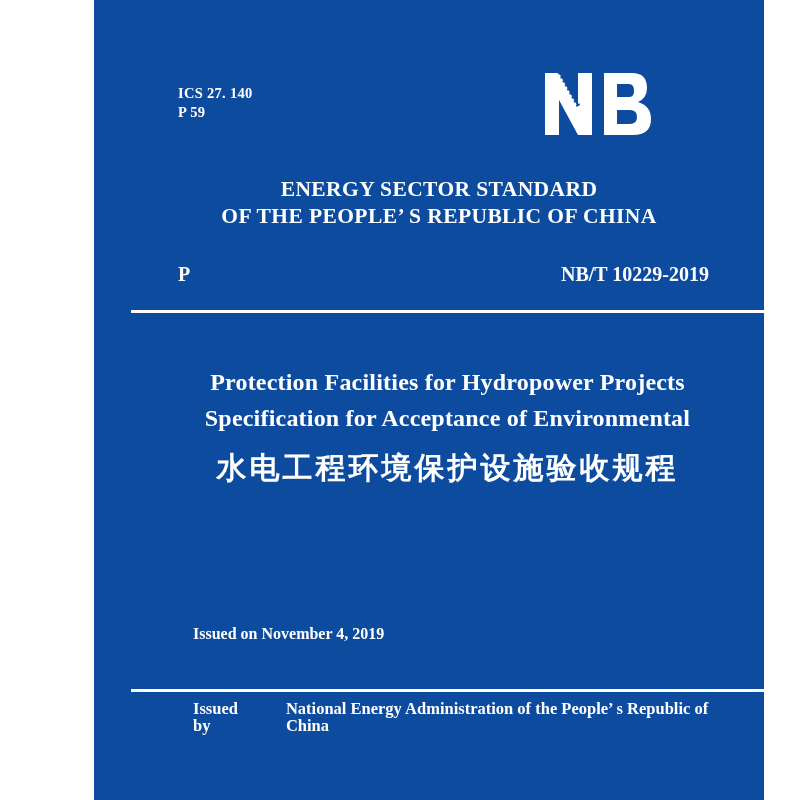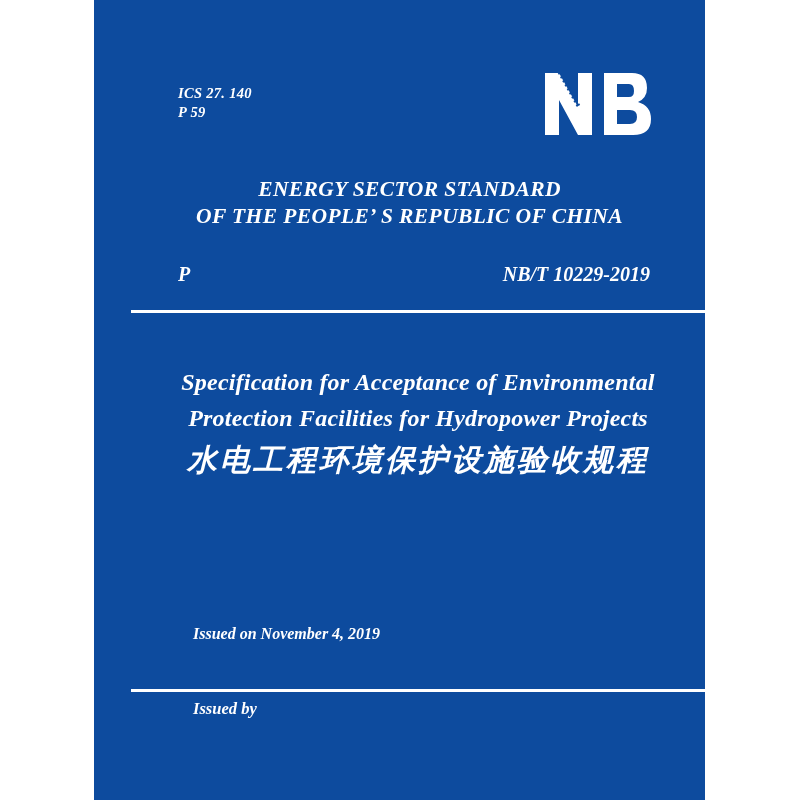--- a/index.html
+++ b/index.html
@@ -6,24 +6,23 @@
   body{
     width:800px;height:800px;
     background:#ffffff;
     position:relative;
     overflow:hidden;
     font-family:"Liberation Serif", serif;
   }
   .cover{
     position:absolute;
     left:94px;top:0;
-    width:611px;height:800px;
+    width:670px;height:800px;
     background:#0d4b9e;
     color:#ffffff;
-    font-style:italic;
   }
   .abs{position:absolute;}
   
   .ics-block{
     left:84px;top:84px;
     font-weight:bold;
     font-size:14.5px;
     line-height:19px;
     letter-spacing:0.3px;
   }
@@ -75,21 +74,21 @@
   .title-en{
     font-weight:bold;
     font-size:24px;
     line-height:36px;
     letter-spacing:0.2px;
   }
   .title-zh{
     font-family:"Liberation Sans", sans-serif;
     font-weight:bold;
     font-size:30px;
-    margin-top:4px;
+    margin-top:12px;
     letter-spacing:3px;
   }
   
   .dates-row{
     left:99px;right:55px;top:625px;
     display:flex;
     justify-content:space-between;
     font-weight:bold;
     font-size:16px;
     line-height:17px;
@@ -129,28 +128,29 @@
   </div>
 
   <div class="abs class-row">
     <span>P</span>
     <span>NB/T 10229-2019</span>
   </div>
 
   <div class="abs rule rule1"></div>
 
   <div class="abs title-block">
+    <div class="title-en">Protection Facilities for Hydropower Projects</div>
     <div class="title-en">Specification for Acceptance of Environmental</div>
-    <div class="title-en">Protection Facilities for Hydropower Projects</div>
     <div class="title-zh">水电工程环境保护设施验收规程</div>
   </div>
 
   <div class="abs dates-row">
     <span>Issued on November 4, 2019</span>
   </div>
 
   <div class="abs rule rule2"></div>
 
   <div class="abs issued-by-row">
     <span>Issued by</span>
+    <span>National Energy Administration of the People’ s Republic of China</span>
   </div>
 
 </div>
 
 </body></html>

